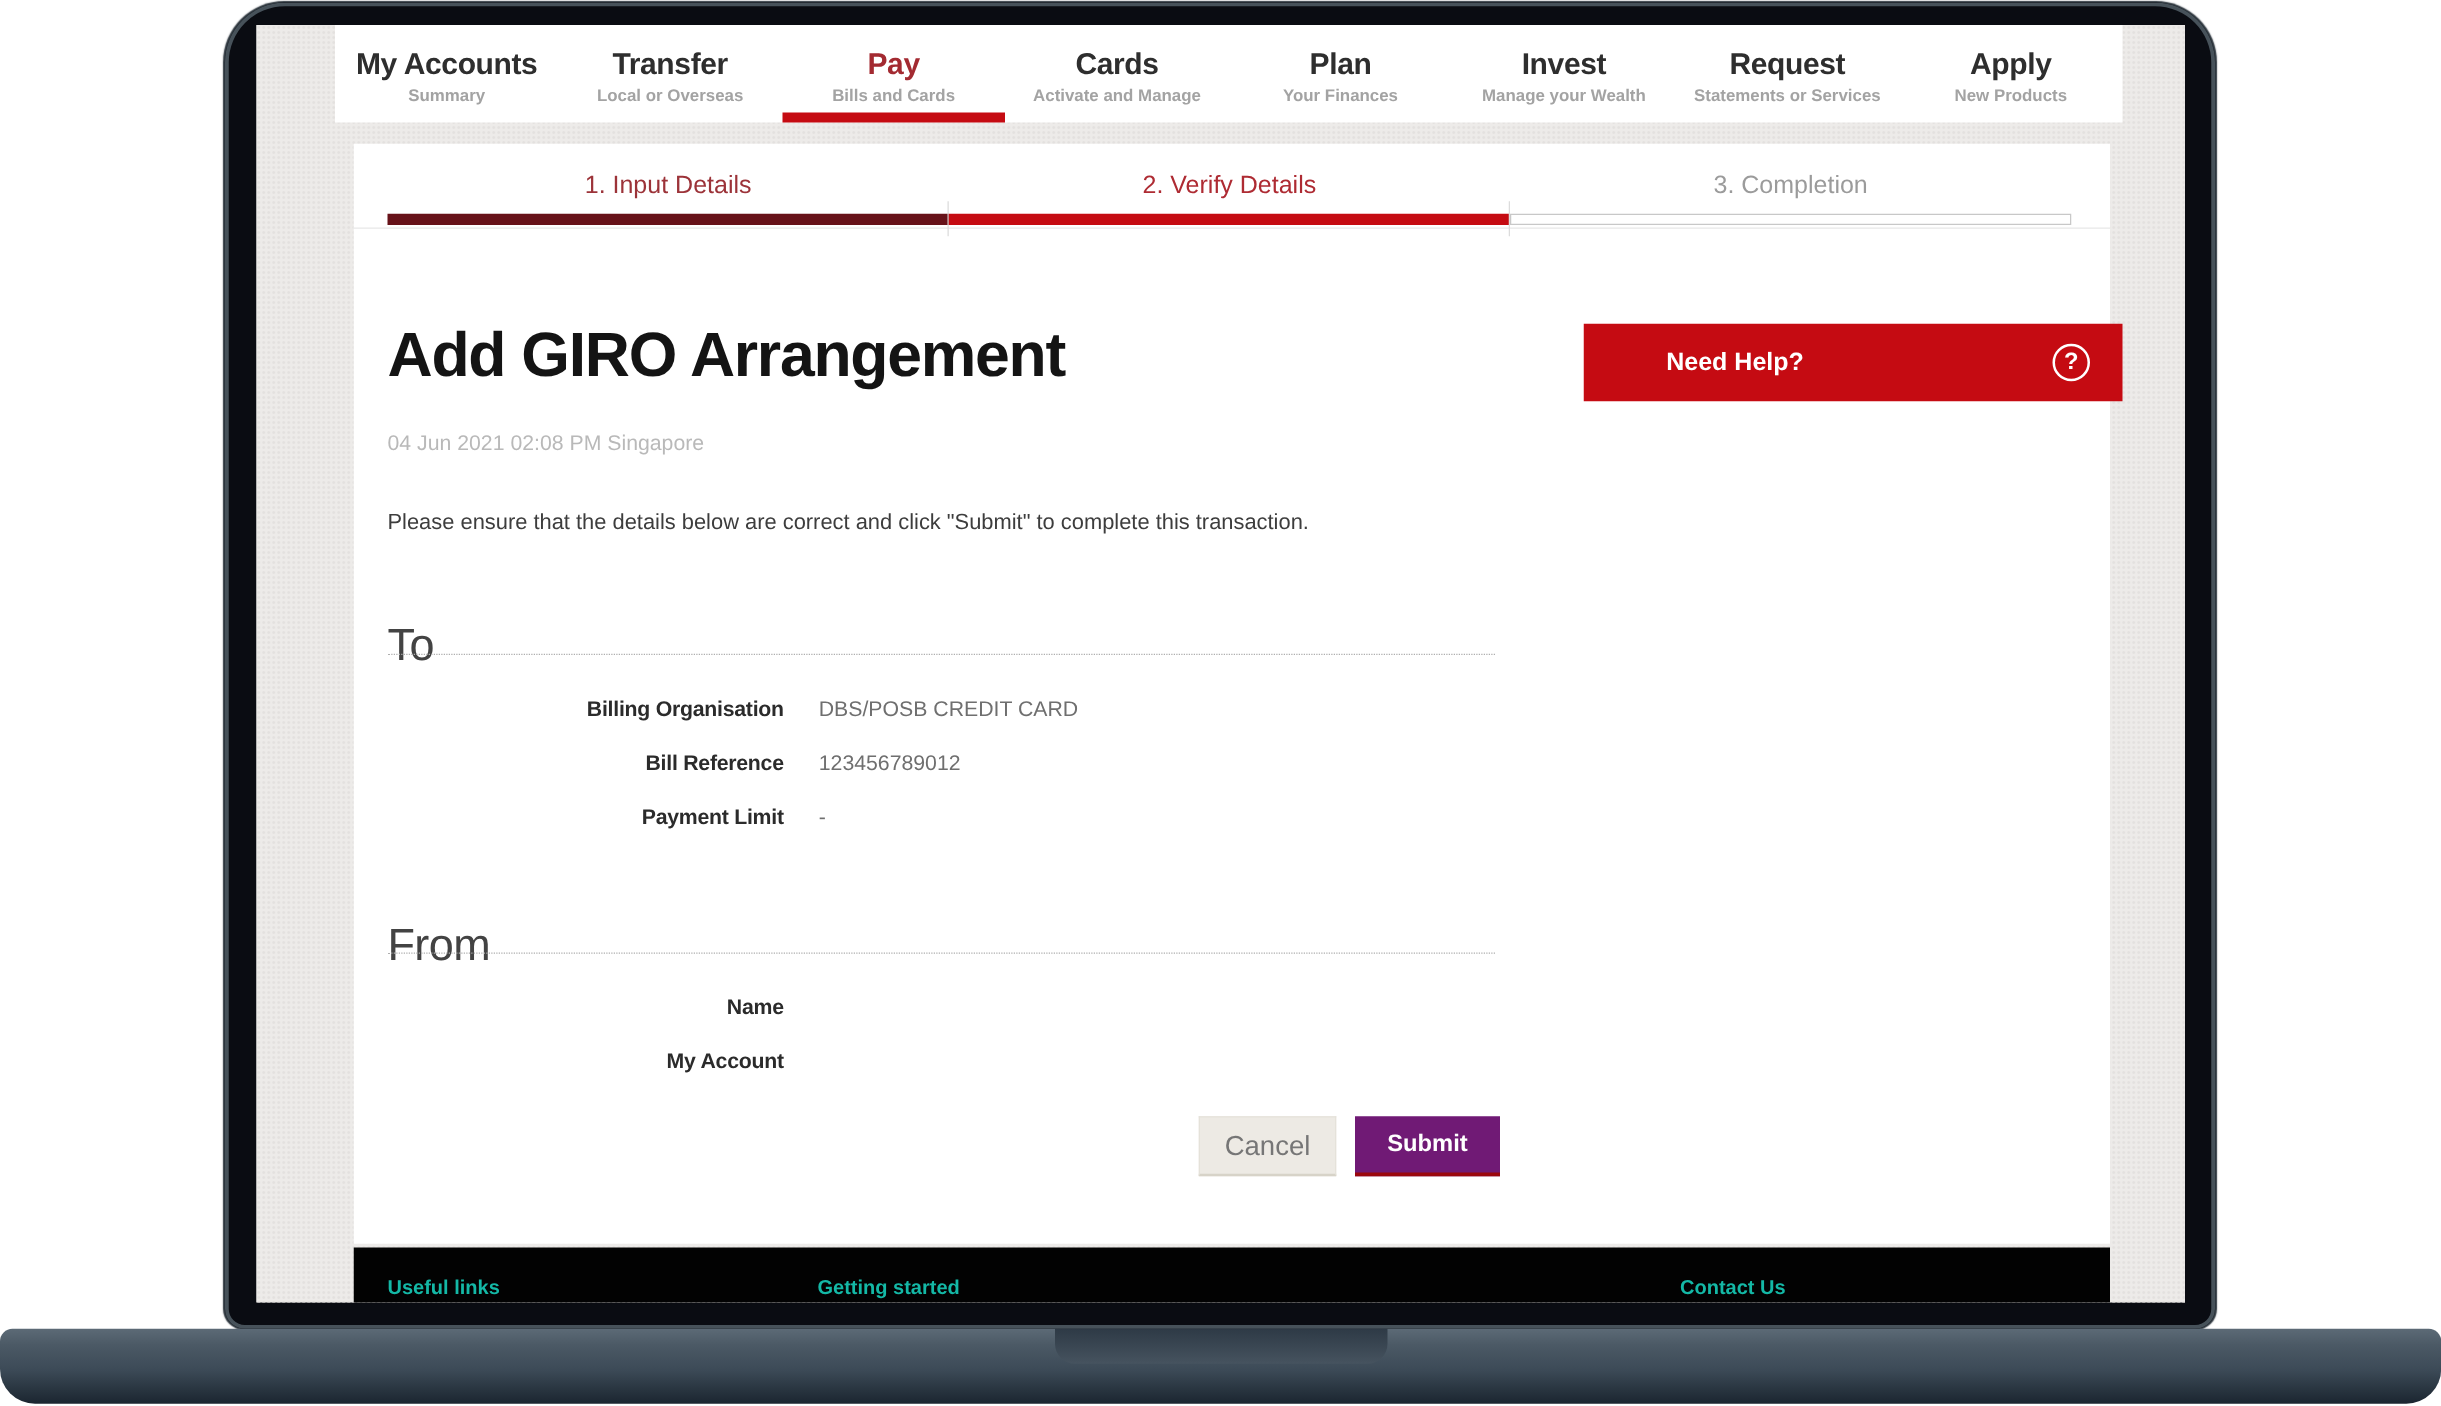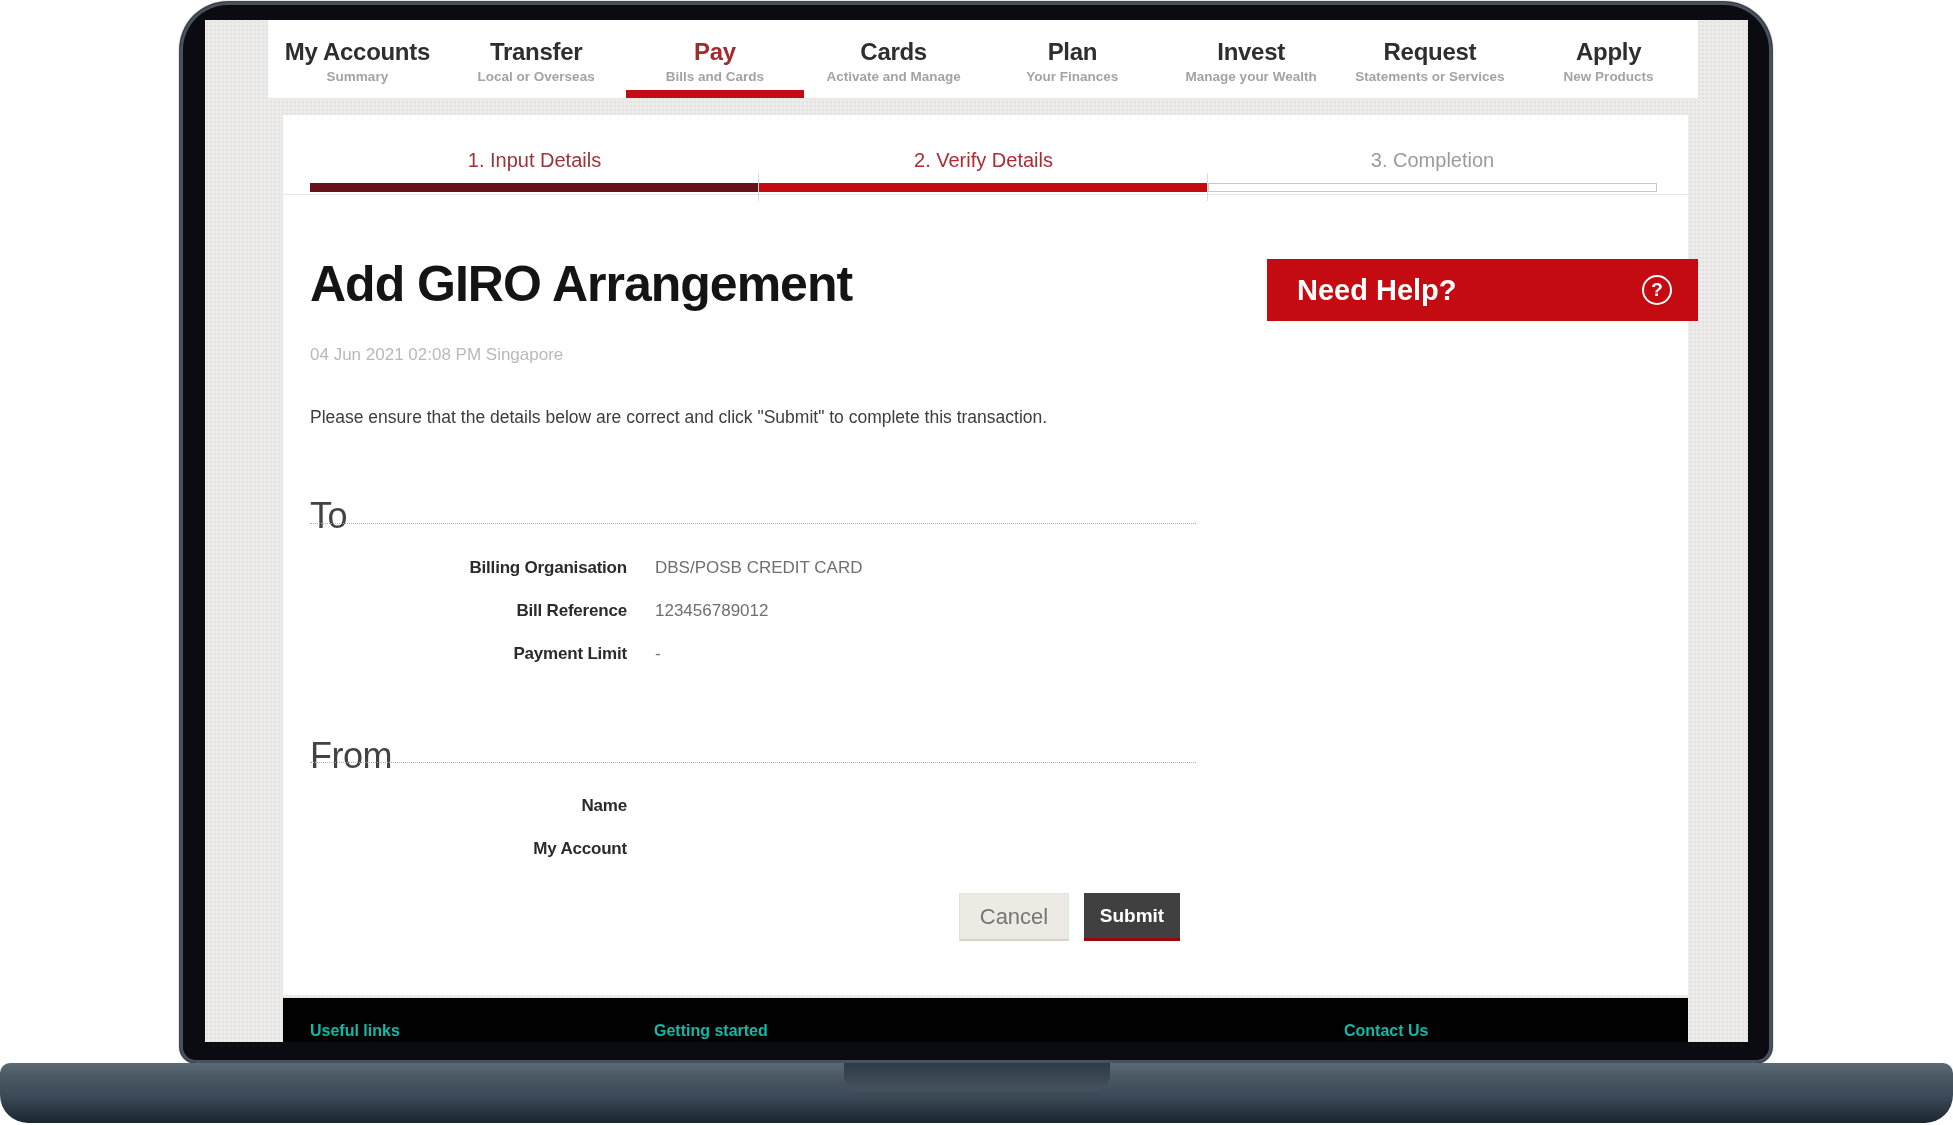--- a/index.html
+++ b/index.html
@@ -33,21 +33,21 @@
   .navbar { position:absolute; left:63px; top:0; width:1430px; height:78px; background:#fff; display:flex;font-weight:bold; }
   .nav-item { position:relative; flex:1 1 0; display:flex; flex-direction:column; align-items:center; justify-content:center; padding-top:4px; cursor:pointer; }
   .nav-item .main { font-size:24px; color:#2e2e2e; letter-spacing:-0.3px; }
   .nav-item .sub { font-size:13.5px; color:#a3a3a3; margin-top:3px; }
   .nav-item.active .main { color:#a32a31; }
   .nav-item.active::after { content:""; position:absolute; left:0; right:0; bottom:0; height:8px; background:#c50b12; }
 
   
   .panel { position:absolute; left:78px; top:95px; width:1405px; height:880px; background:#fff; }
 
-  .progress { position:absolute; left:0; top:12px; width:100%; height:68px; border-bottom:1px solid #e7e7e7; }
+  .progress { position:absolute; left:0; top:0; width:100%; height:68px; border-bottom:1px solid #e7e7e7; }
   .steps { position:absolute; left:27px; top:0; width:1347px; height:82px; display:flex; }
   .step { position:relative; flex:1 1 0; text-align:center; }
   .step .lbl { display:block; margin-top:22px; font-size:20px; }
   .step .bar { position:absolute; left:0; right:0; top:56px; height:9px; }
   .step.done .lbl { color:#9c3339; }
   .step.done .bar { background:#671219; }
   .step.active .lbl { color:#ae2b33; }
   .step.active .bar { background:#c50b12; }
   .step.pending .lbl { color:#9b9b9b; }
   .step.pending .bar { background:#fff; border:1px solid #c8c8c8; }
@@ -61,28 +61,28 @@
   .dotted { position:absolute; left:27px; width:886px; border-top:1px dotted #aeaeae; }
 
   .rows { position:absolute; left:27px; width:886px; }
   .row { display:grid; grid-template-columns:317px 1fr; margin-bottom:18px; min-height:25px; }
   .row .lab { text-align:right; font-size:17px; font-weight:700; color:#2b2b2b; letter-spacing:-0.2px; }
   .row .val { padding-left:28px; font-size:17px; color:#6f6f6f; }
 
   .btn-cancel { position:absolute; left:676px; top:778px; width:110px; height:48px;
     background:#edeae4; border:1px solid #e5e2da; border-bottom:2px solid #d7d3c8;
     font-family:inherit; font-size:22px; color:#767676; cursor:pointer; }
-  .btn-submit { position:absolute; left:801px; top:778px; width:96px; height:48px;
-    background:#404040; border:none; border-bottom:3px solid #9a070d;
+  .btn-submit { position:absolute; left:801px; top:778px; width:116px; height:48px;
+    background:#701a75; border:none; border-bottom:3px solid #9a070d;
     font-family:inherit; font-size:19px; font-weight:700; color:#fff; cursor:pointer; }
 
   .need-help { position:absolute; left:1062px; top:239px; width:431px; height:62px;
     background:#c50b12; color:#fff; display:flex; align-items:center; justify-content:space-between;
     padding:0 26px 0 30px; cursor:pointer; }
-  .need-help .txt { font-size:29px; font-weight:700; }
+  .need-help .txt { font-size:20px; font-weight:700;margin-left:36px; }
   .qmark { width:30px; height:30px; border:2px solid #fff; border-radius:50%;
     display:flex; align-items:center; justify-content:center; font-size:19px; font-weight:700; color:#fff; }
 
   
   .footer { position:absolute; left:78px; top:978px; width:1405px; height:70px; background:#020202; }
   .footer .col { position:absolute; top:24px; font-size:16px; font-weight:700; color:#14b8a6; }
   .footer .c0 { left:27px; } .footer .c1 { left:371px; } .footer .c2 { left:1061px; }
 </style>
 </head>
 <body>

